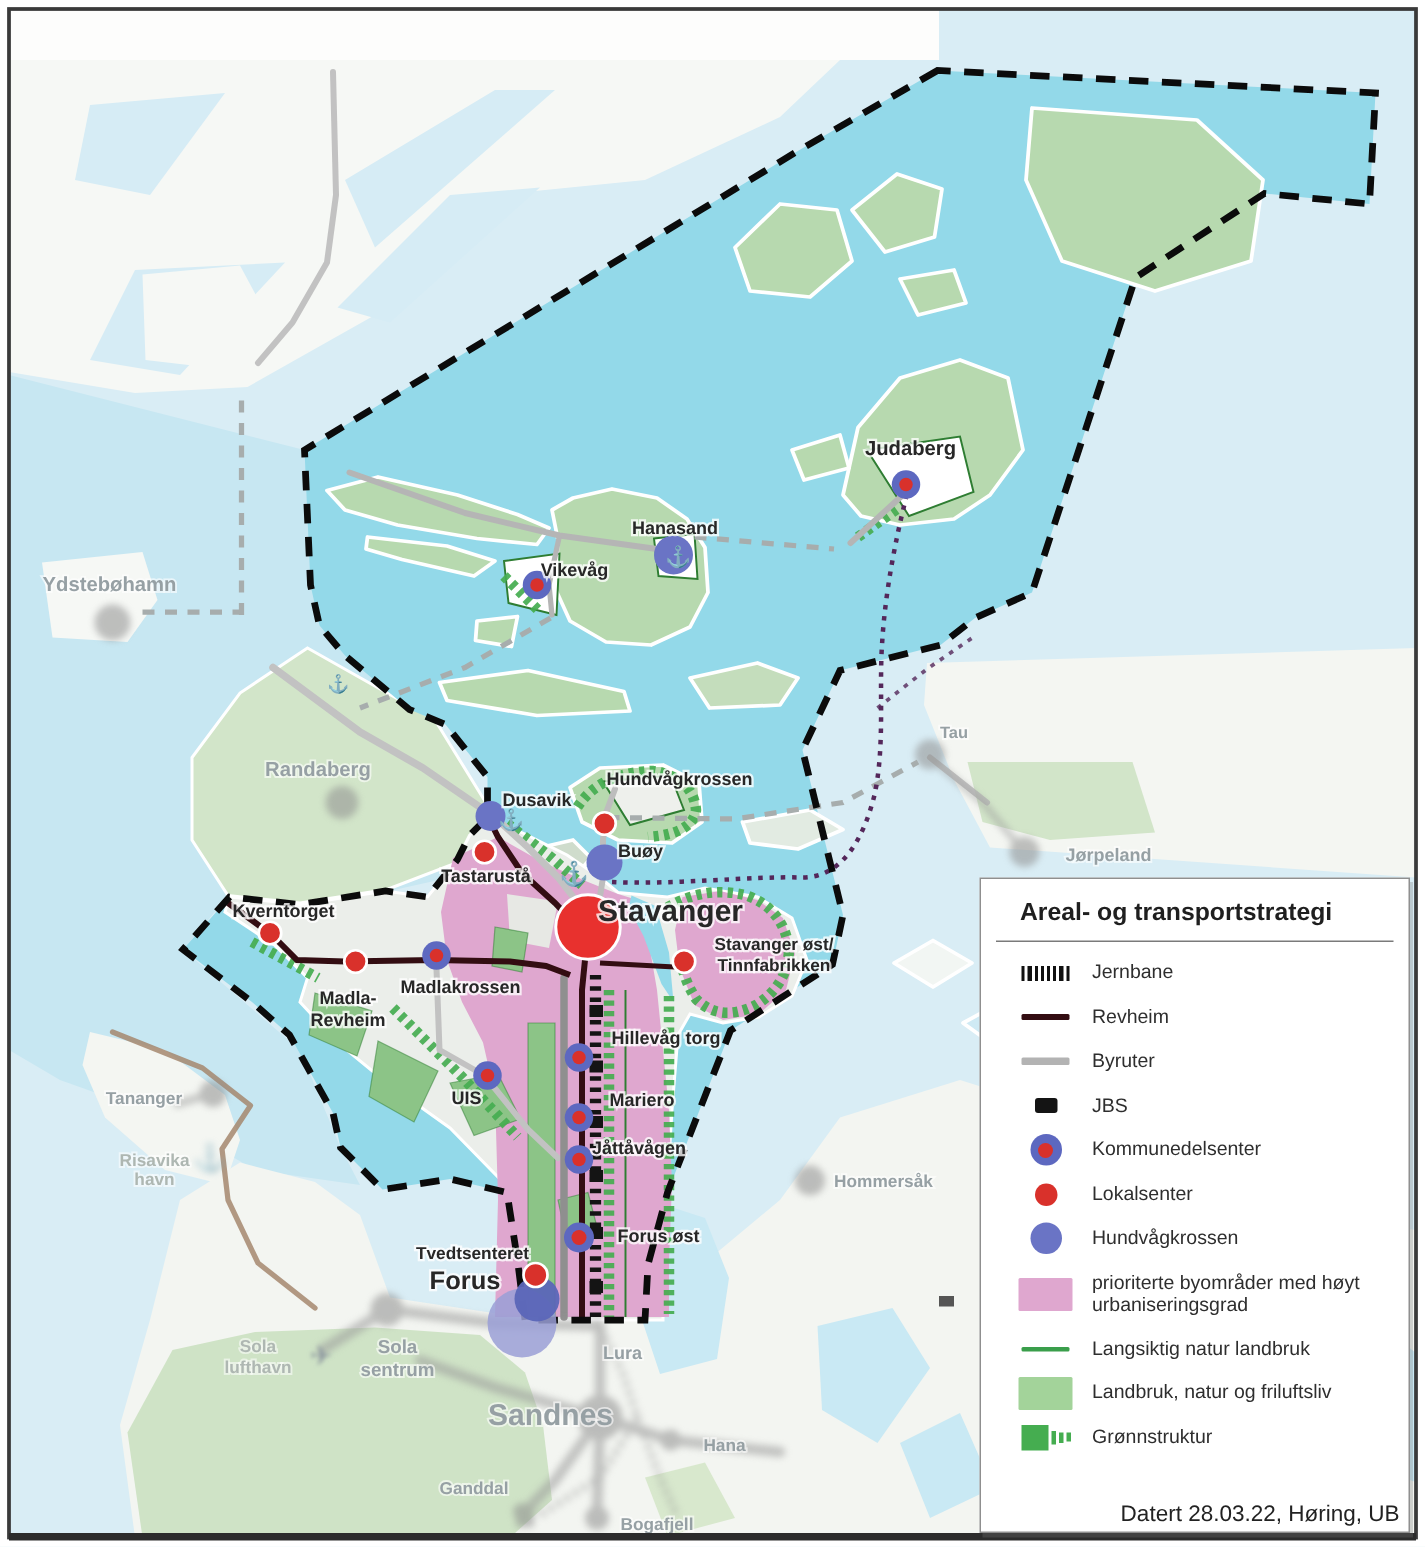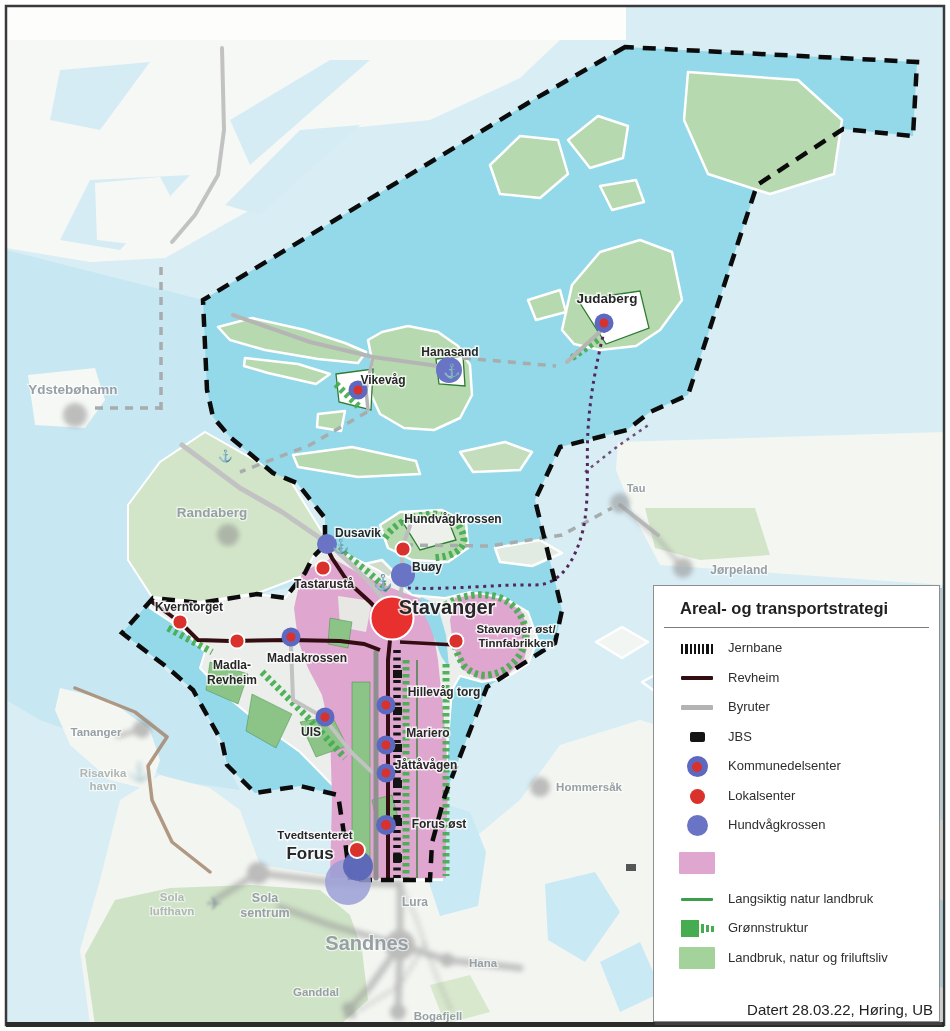--- a/index.html
+++ b/index.html
@@ -364,40 +364,41 @@
     <div class="legend-row">
       <span class="sym">
           <span class="dot" style="width:21px;height:21px;background:#6a74c5;"></span>
         </span>
       <span class="lab">Hundvågkrossen</span>
     </div>
     <div class="legend-row tall">
       <span class="sym">
           <span class="bar" style="width:36px;height:22px;background:#dfa7cf;"></span>
         </span>
+      <span class="lab" style="max-width:190px;">prioriterte byområder med høyt urbaniseringsgrad</span>
     </div>
     <div class="legend-row">
       <span class="sym">
           <span class="bar" style="width:32px;height:2.5px;background:#3a9e4b;"></span>
         </span>
       <span class="lab">Langsiktig natur landbruk</span>
+    </div>
+    <div class="legend-row">
+      <span class="sym">
+          <span class="bar" style="width:36px;height:22px;background:#a3d39a;"></span>
+        </span>
+      <span class="lab">Landbruk, natur og friluftsliv</span>
     </div>
     <div class="legend-row">
       <span class="sym">
         <span class="sym-green">
             <i style="width:18px;height:17px;"></i>
             <i style="width:3px;height:9px;"></i>
             <i style="width:3px;height:7px;"></i>
             <i style="width:3px;height:6px;"></i>
           </span>
       </span>
       <span class="lab">Grønnstruktur</span>
     </div>
-    <div class="legend-row">
-      <span class="sym">
-          <span class="bar" style="width:36px;height:22px;background:#a3d39a;"></span>
-        </span>
-      <span class="lab">Landbruk, natur og friluftsliv</span>
-    </div>
 
     <div class="legend-footer">Datert 28.03.22, Høring, UB</div>
   </div>
 </div>
 
 </body></html>

